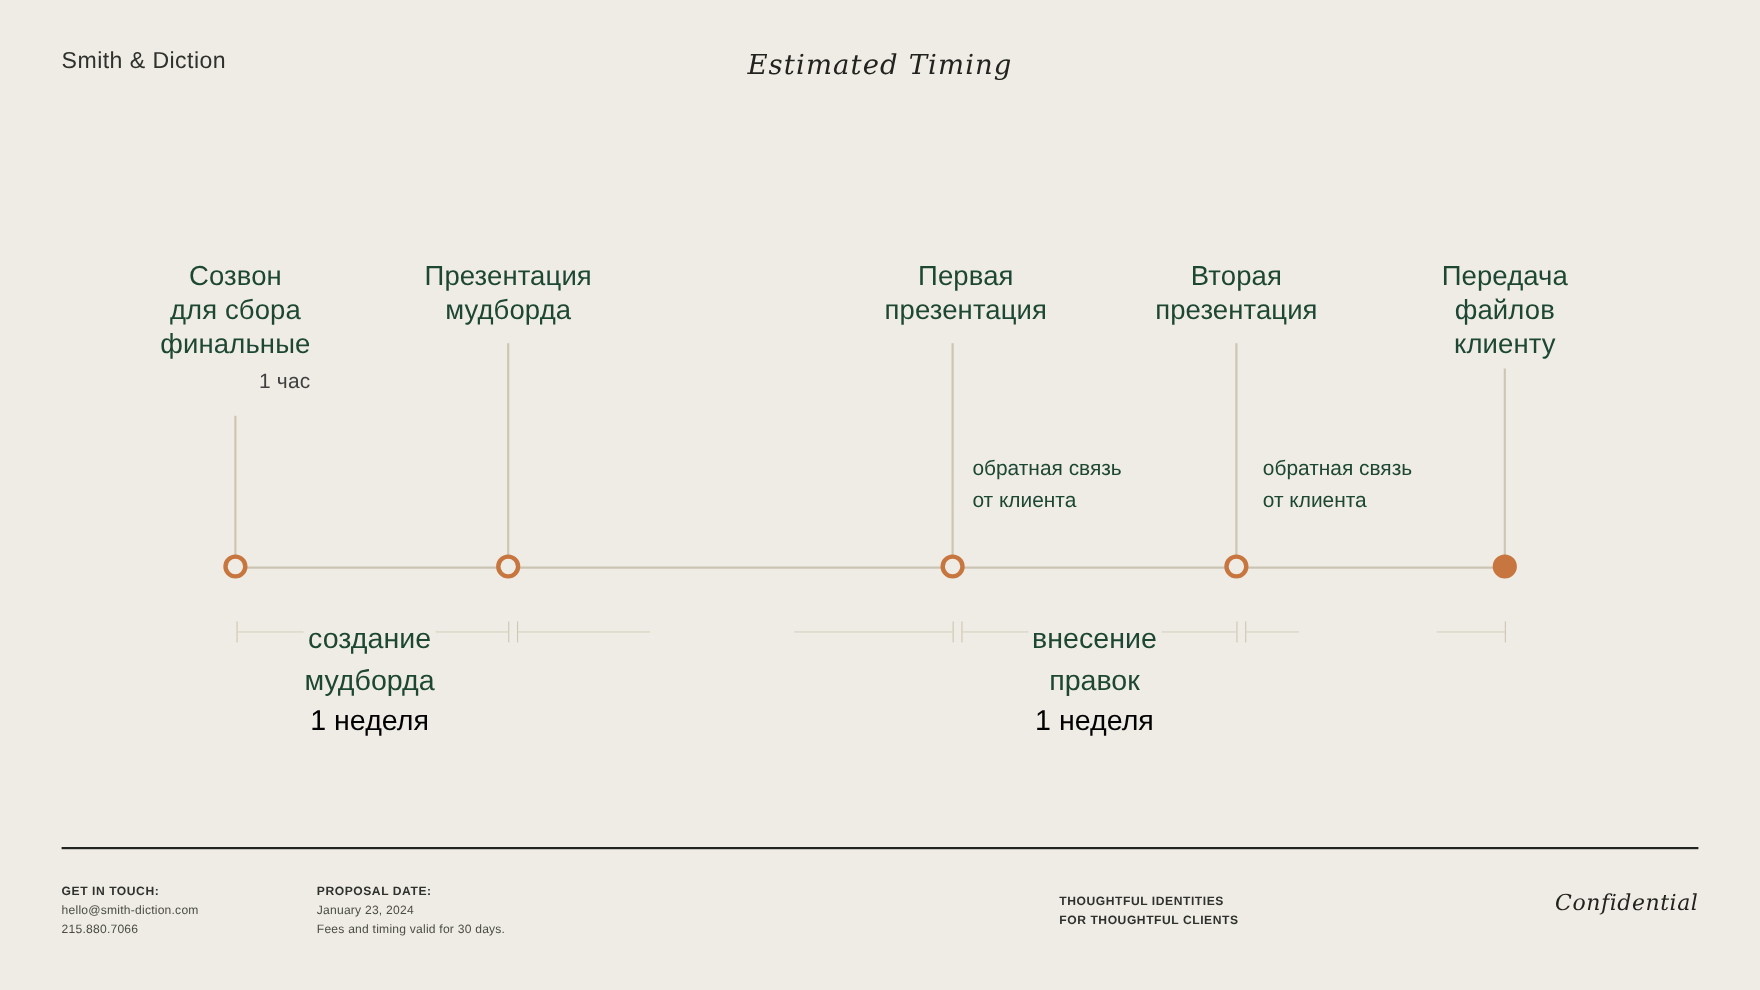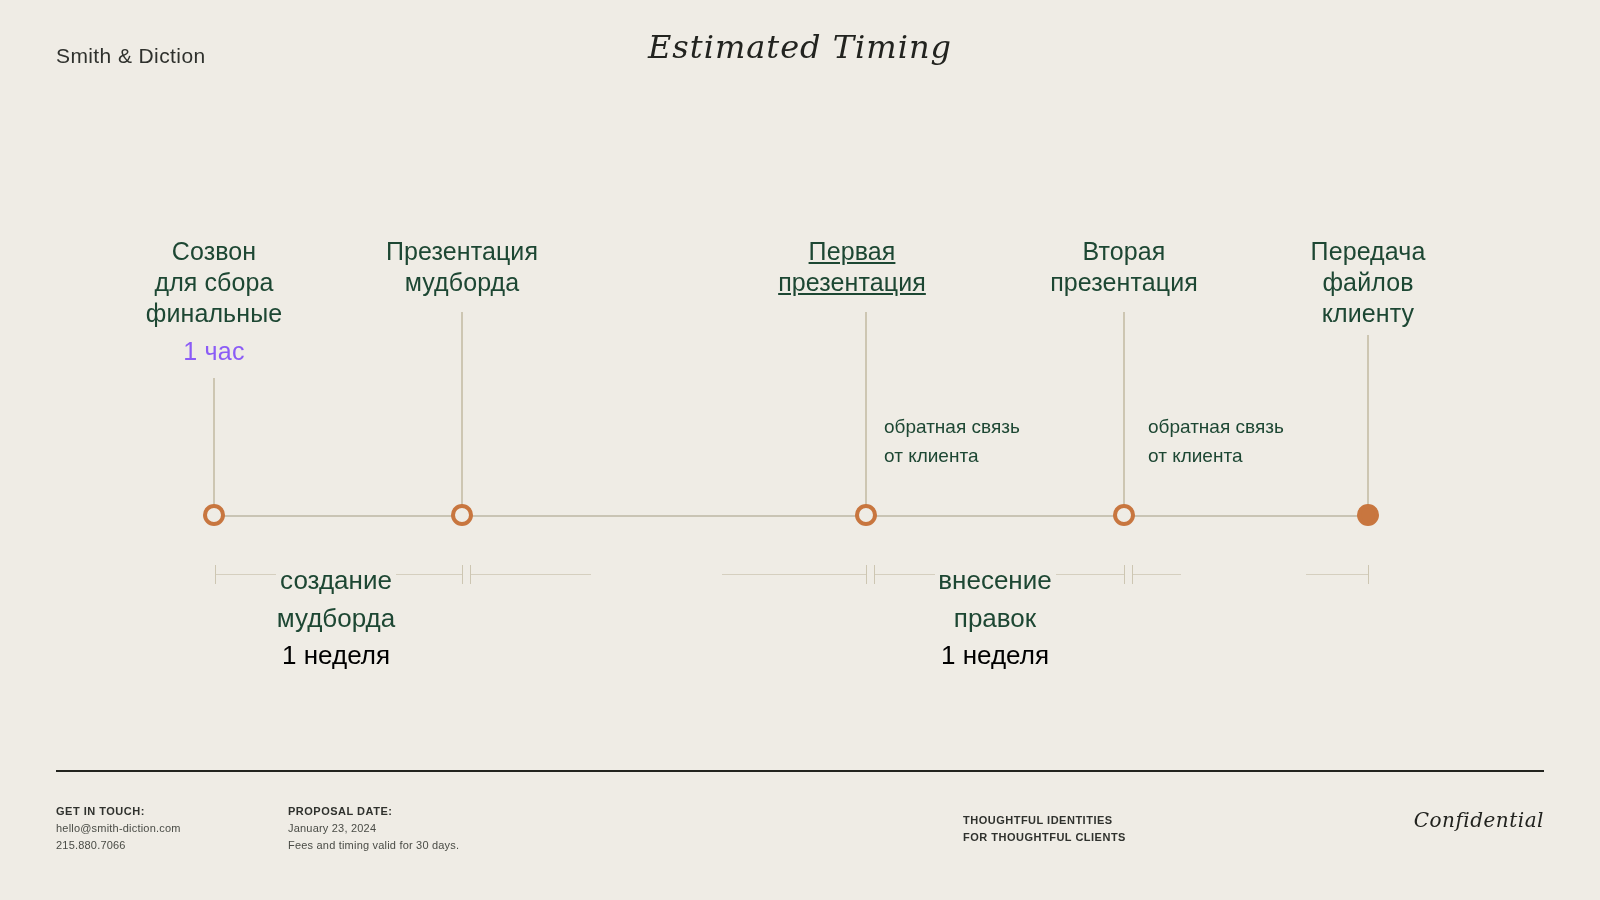--- a/index.html
+++ b/index.html
@@ -23,25 +23,25 @@
     font-size: 21px;
     font-weight: 300;
     letter-spacing: 0.4px;
     color: #2f312d;
     font-family: "Liberation Sans", sans-serif;
   }
   .doc-title {
     position: absolute;
     left: 0;
     right: 0;
-    top: 28px;
+    top: 44px;
     text-align: center;
     font-family: "DejaVu Serif", serif;
     font-style: italic;
-    font-size: 32px;
+    font-size: 25px;
     color: #22231f;
     letter-spacing: 1px;
   }
 
   
   .timeline {
     position: absolute;
     left: 0;
     top: 0;
     width: 1600px;
@@ -85,24 +85,25 @@
     color: #1d4733;
     font-size: 25px;
     line-height: 1.23;
     font-weight: 400;
     letter-spacing: 0.1px;
     transform: translateX(-50%);
     white-space: nowrap;
   }
   .milestone .sub {
     display: block;
-    font-size: 25px;
-    color: #8b5cf6;
+    font-size: 19px;
+    color: #404040;
     margin-top: 8px;
     letter-spacing: 0.2px;
+    text-align: right;
   }
 
   .feedback {
     position: absolute;
     color: #1d4733;
     font-size: 19px;
     line-height: 1.5;
     white-space: nowrap;
   }
 
@@ -202,21 +203,21 @@
   <div class="stem" style="left:214px; top:378px; height:127px;"></div>
   <div class="node" style="left:214px;"></div>
 
   <div class="milestone" style="left:462px; top:236px;">
     <span>Презентация</span><br>
     <span>мудборда</span>
   </div>
   <div class="stem" style="left:462px; top:312px; height:193px;"></div>
   <div class="node" style="left:462px;"></div>
 
-  <div class="milestone" style="left:852px; top:236px;text-decoration:underline;">
+  <div class="milestone" style="left:878px; top:236px;">
     <span>Первая</span><br>
     <span>презентация</span>
   </div>
   <div class="stem" style="left:866px; top:312px; height:193px;"></div>
   <div class="node" style="left:866px;"></div>
   <div class="feedback" style="left:884px; top:413px;">
     <span>обратная связь</span><br>
     <span>от клиента</span>
   </div>
 

